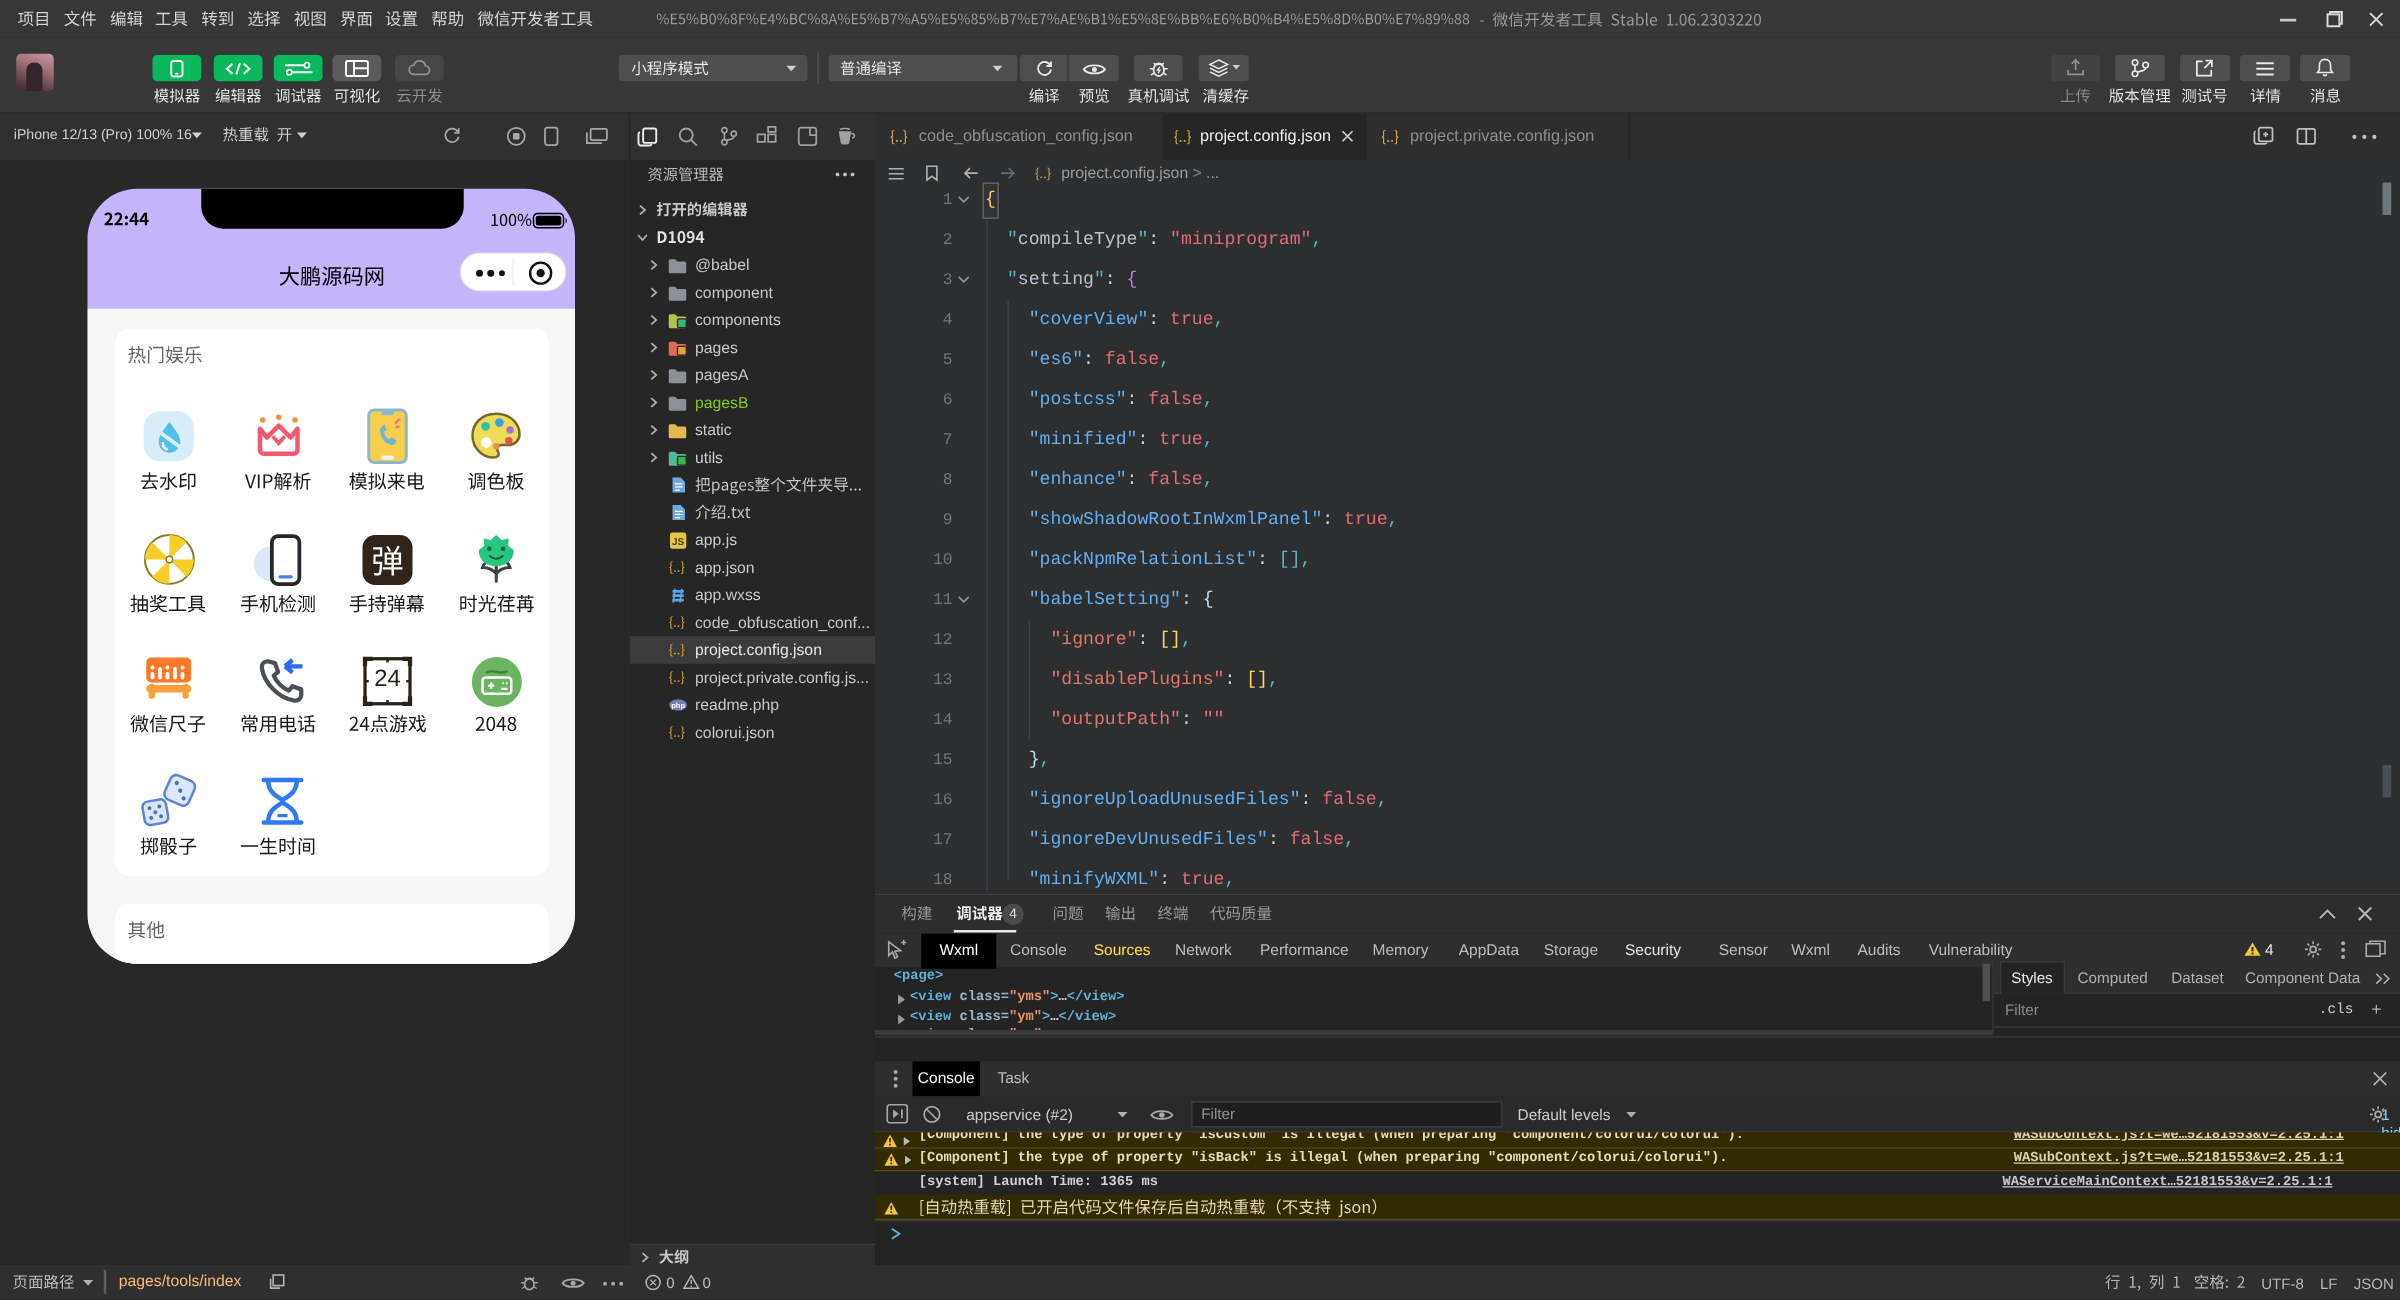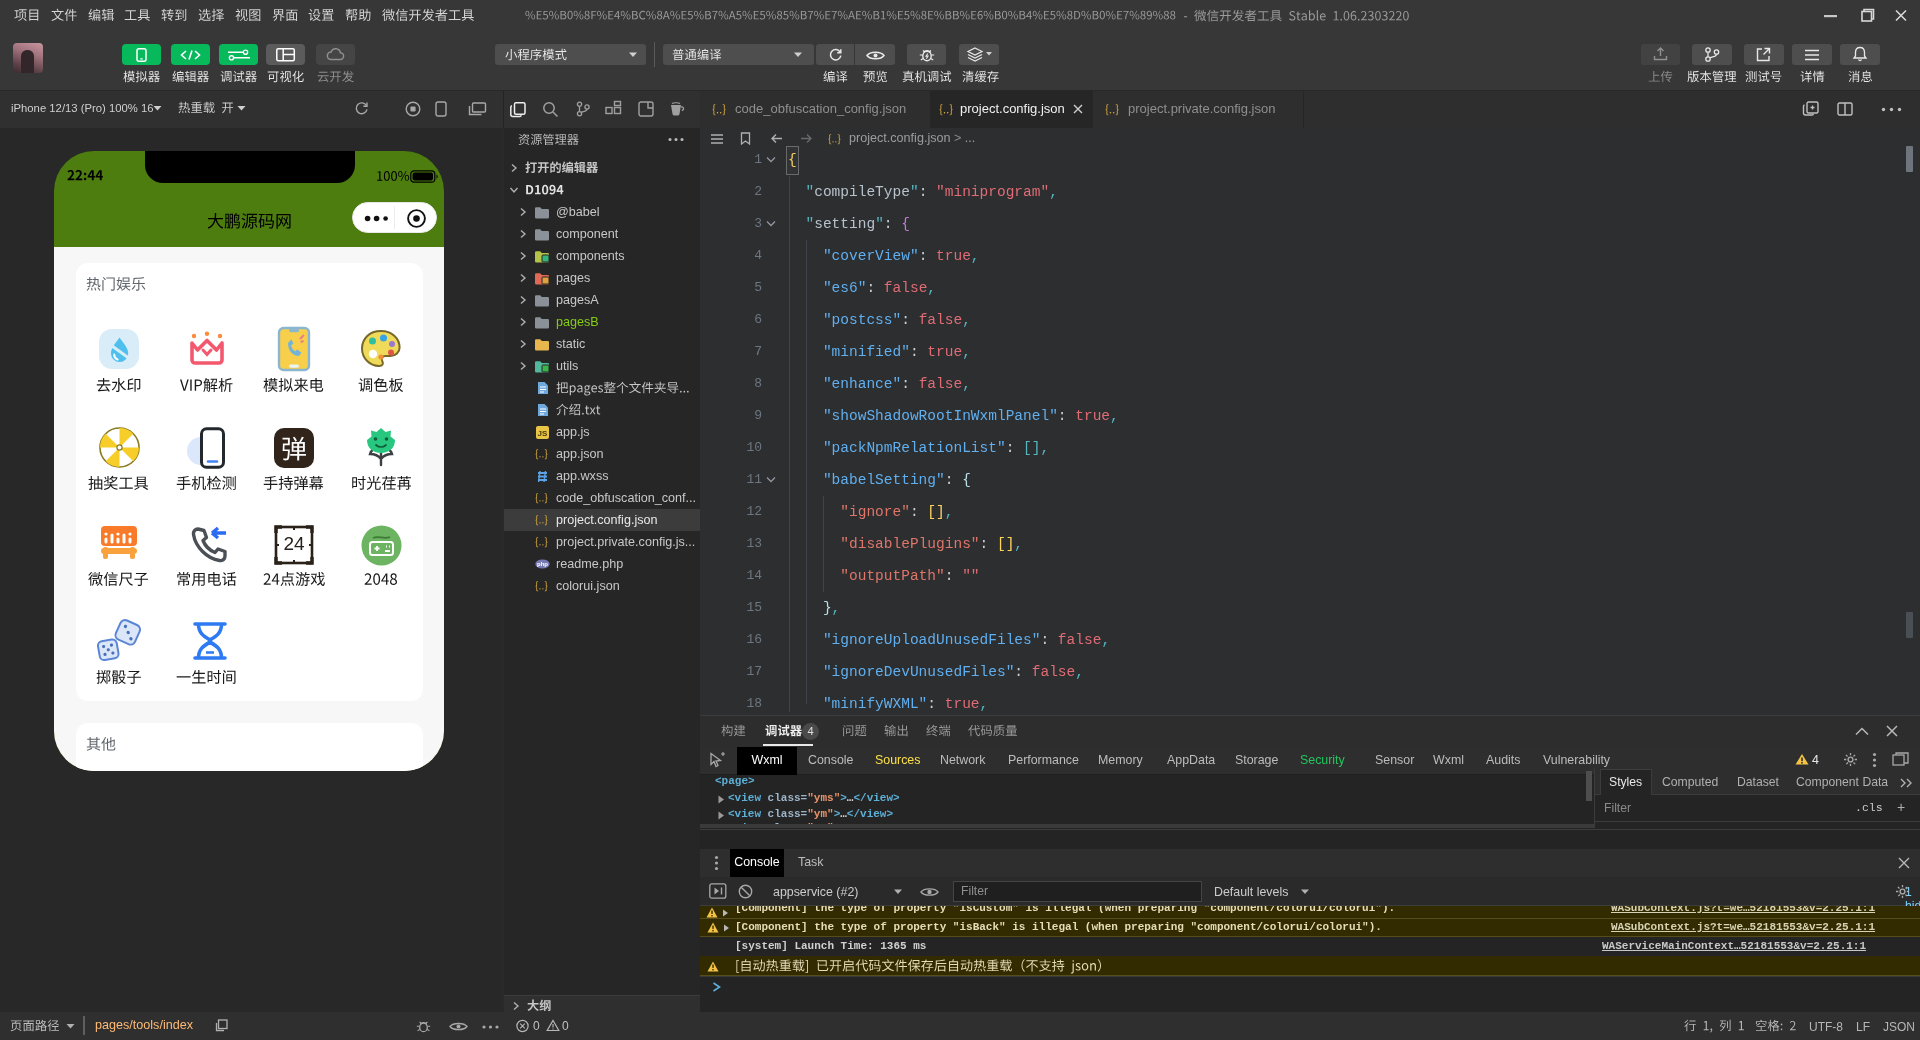--- a/index.html
+++ b/index.html
@@ -267,21 +267,21 @@
 <svg class="ic" style="left:1837px;top:102px" width="16" height="14">
     <rect x="1" y="1" width="14" height="12" rx="1.5" fill="none" stroke="#c0c0c0" stroke-width="1.4"></rect>
     <path d="M8 1 V13" stroke="#c0c0c0" stroke-width="1.4"></path>
   </svg>
 <svg class="ic" style="left:1881px;top:107px" width="22" height="5">
     <circle cx="2.5" cy="2.5" r="1.7" fill="#c0c0c0"></circle>
     <circle cx="10.5" cy="2.5" r="1.7" fill="#c0c0c0"></circle>
     <circle cx="18.5" cy="2.5" r="1.7" fill="#c0c0c0"></circle>
   </svg>
 <div class="a" style="left:0;top:128px;width:503px;height:884px;background:#282828"></div>
-<div class="a" style="left:54px;top:151px;width:390px;height:620px;border-radius:40px;background:#4d7c0f;overflow:hidden" id="phone">
+<div class="a" style="left:70px;top:151px;width:390px;height:620px;border-radius:40px;background:#c4b5fd;overflow:hidden" id="phone">
     <div class="a" style="left:0;top:96px;width:390px;height:666px;background:#f7f7f7"></div>
     <div class="a" style="left:91px;top:0;width:210px;height:32px;border-radius:0 0 18px 18px;background:#000"></div>
     <svg class="tp" style="left:13.0px;top:16.7px" width="36.2" height="16.2">
       <path fill="#000" transform="translate(0,12.15) scale(0.013500,-0.013500)" d="M43 0H539V124H379C344 124 295 120 257 115C392 248 504 392 504 526C504 664 411 754 271 754C170 754 104 715 35 641L117 562C154 603 198 638 252 638C323 638 363 592 363 519C363 404 245 265 43 85Z M633 0H1129V124H969C934 124 885 120 847 115C982 248 1094 392 1094 526C1094 664 1001 754 861 754C760 754 694 715 625 641L707 562C744 603 788 638 842 638C913 638 953 592 953 519C953 404 835 265 633 85Z M1343 366C1395 366 1434 407 1434 461C1434 516 1395 557 1343 557C1290 557 1251 516 1251 461C1251 407 1290 366 1343 366ZM1343 -14C1395 -14 1434 28 1434 82C1434 137 1395 178 1343 178C1290 178 1251 137 1251 82C1251 28 1290 -14 1343 -14Z M1842 0H1979V192H2067V304H1979V741H1802L1526 292V192H1842ZM1842 304H1669L1784 488C1805 528 1825 569 1843 609H1848C1845 565 1842 498 1842 455Z M2432 0H2569V192H2657V304H2569V741H2392L2116 292V192H2432ZM2432 304H2259L2374 488C2395 528 2415 569 2433 609H2438C2435 565 2432 498 2432 455Z"></path>
     </svg>
     <svg class="tp" style="left:322.0px;top:18.0px" width="33.6" height="15.6">
       <path fill="#000" transform="translate(0,11.70) scale(0.013000,-0.013000)" d="M88 0H490V76H343V733H273C233 710 186 693 121 681V623H252V76H88Z M833 -13C972 -13 1061 113 1061 369C1061 623 972 746 833 746C693 746 605 623 605 369C605 113 693 -13 833 -13ZM833 61C750 61 693 154 693 369C693 583 750 674 833 674C916 674 973 583 973 369C973 154 916 61 833 61Z M1388 -13C1527 -13 1616 113 1616 369C1616 623 1527 746 1388 746C1248 746 1160 623 1160 369C1160 113 1248 -13 1388 -13ZM1388 61C1305 61 1248 154 1248 369C1248 583 1305 674 1388 674C1471 674 1528 583 1528 369C1528 154 1471 61 1388 61Z M1870 284C1971 284 2037 369 2037 517C2037 663 1971 746 1870 746C1770 746 1704 663 1704 517C1704 369 1770 284 1870 284ZM1870 340C1812 340 1773 400 1773 517C1773 634 1812 690 1870 690C1928 690 1967 634 1967 517C1967 400 1928 340 1870 340ZM1891 -13H1953L2358 746H2296ZM2381 -13C2481 -13 2547 71 2547 219C2547 366 2481 449 2381 449C2281 449 2215 366 2215 219C2215 71 2281 -13 2381 -13ZM2381 43C2323 43 2283 102 2283 219C2283 336 2323 393 2381 393C2438 393 2479 336 2479 219C2479 102 2438 43 2381 43Z"></path>
     </svg>
     <svg class="ic" style="left:356px;top:19px" width="30" height="13">
       <rect x="0.8" y="0.8" width="24" height="11.4" rx="3.2" fill="none" stroke="#000" stroke-width="1.2"></rect>
@@ -727,21 +727,21 @@
   </svg>
 <div class="a" style="left:737px;top:747px;width:60px;height:28px;background:#000"></div>
 <div class="a" style="left:737px;top:753px;width:60px;text-align:center;font-size:12.4px;color:#fff">Wxml</div>
 <div class="a" style="left:808px;top:753px;font-size:12.4px;color:#bcbcbc">Console</div>
 <div class="a" style="left:875px;top:753px;font-size:12.4px;color:#fde047">Sources</div>
 <div class="a" style="left:940px;top:753px;font-size:12.4px;color:#bcbcbc">Network</div>
 <div class="a" style="left:1008px;top:753px;font-size:12.4px;color:#bcbcbc">Performance</div>
 <div class="a" style="left:1098px;top:753px;font-size:12.4px;color:#bcbcbc">Memory</div>
 <div class="a" style="left:1167px;top:753px;font-size:12.4px;color:#bcbcbc">AppData</div>
 <div class="a" style="left:1235px;top:753px;font-size:12.4px;color:#bcbcbc">Storage</div>
-<div class="a" style="left:1300px;top:753px;font-size:12.4px;color:#22c55e">Security</div>
+<div class="a" style="left:1300px;top:753px;font-size:12.4px;color:#e5e5e5">Security</div>
 <div class="a" style="left:1375px;top:753px;font-size:12.4px;color:#bcbcbc">Sensor</div>
 <div class="a" style="left:1433px;top:753px;font-size:12.4px;color:#bcbcbc">Wxml</div>
 <div class="a" style="left:1486px;top:753px;font-size:12.4px;color:#bcbcbc">Audits</div>
 <div class="a" style="left:1543px;top:753px;font-size:12.4px;color:#bcbcbc">Vulnerability</div>
 <svg class="ic" style="left:1795px;top:753px" width="14" height="12">
     <path d="M7 1 L13.5 11.5 H0.5 Z" fill="#f5c344"></path>
     <rect x="6.2" y="4.5" width="1.6" height="3.6" fill="#2e2e2e"></rect>
     <rect x="6.2" y="9" width="1.6" height="1.6" fill="#2e2e2e"></rect>
   </svg>
 <div class="a" style="left:1812px;top:753px;font-size:12.4px;color:#e8e8e8">4</div>

